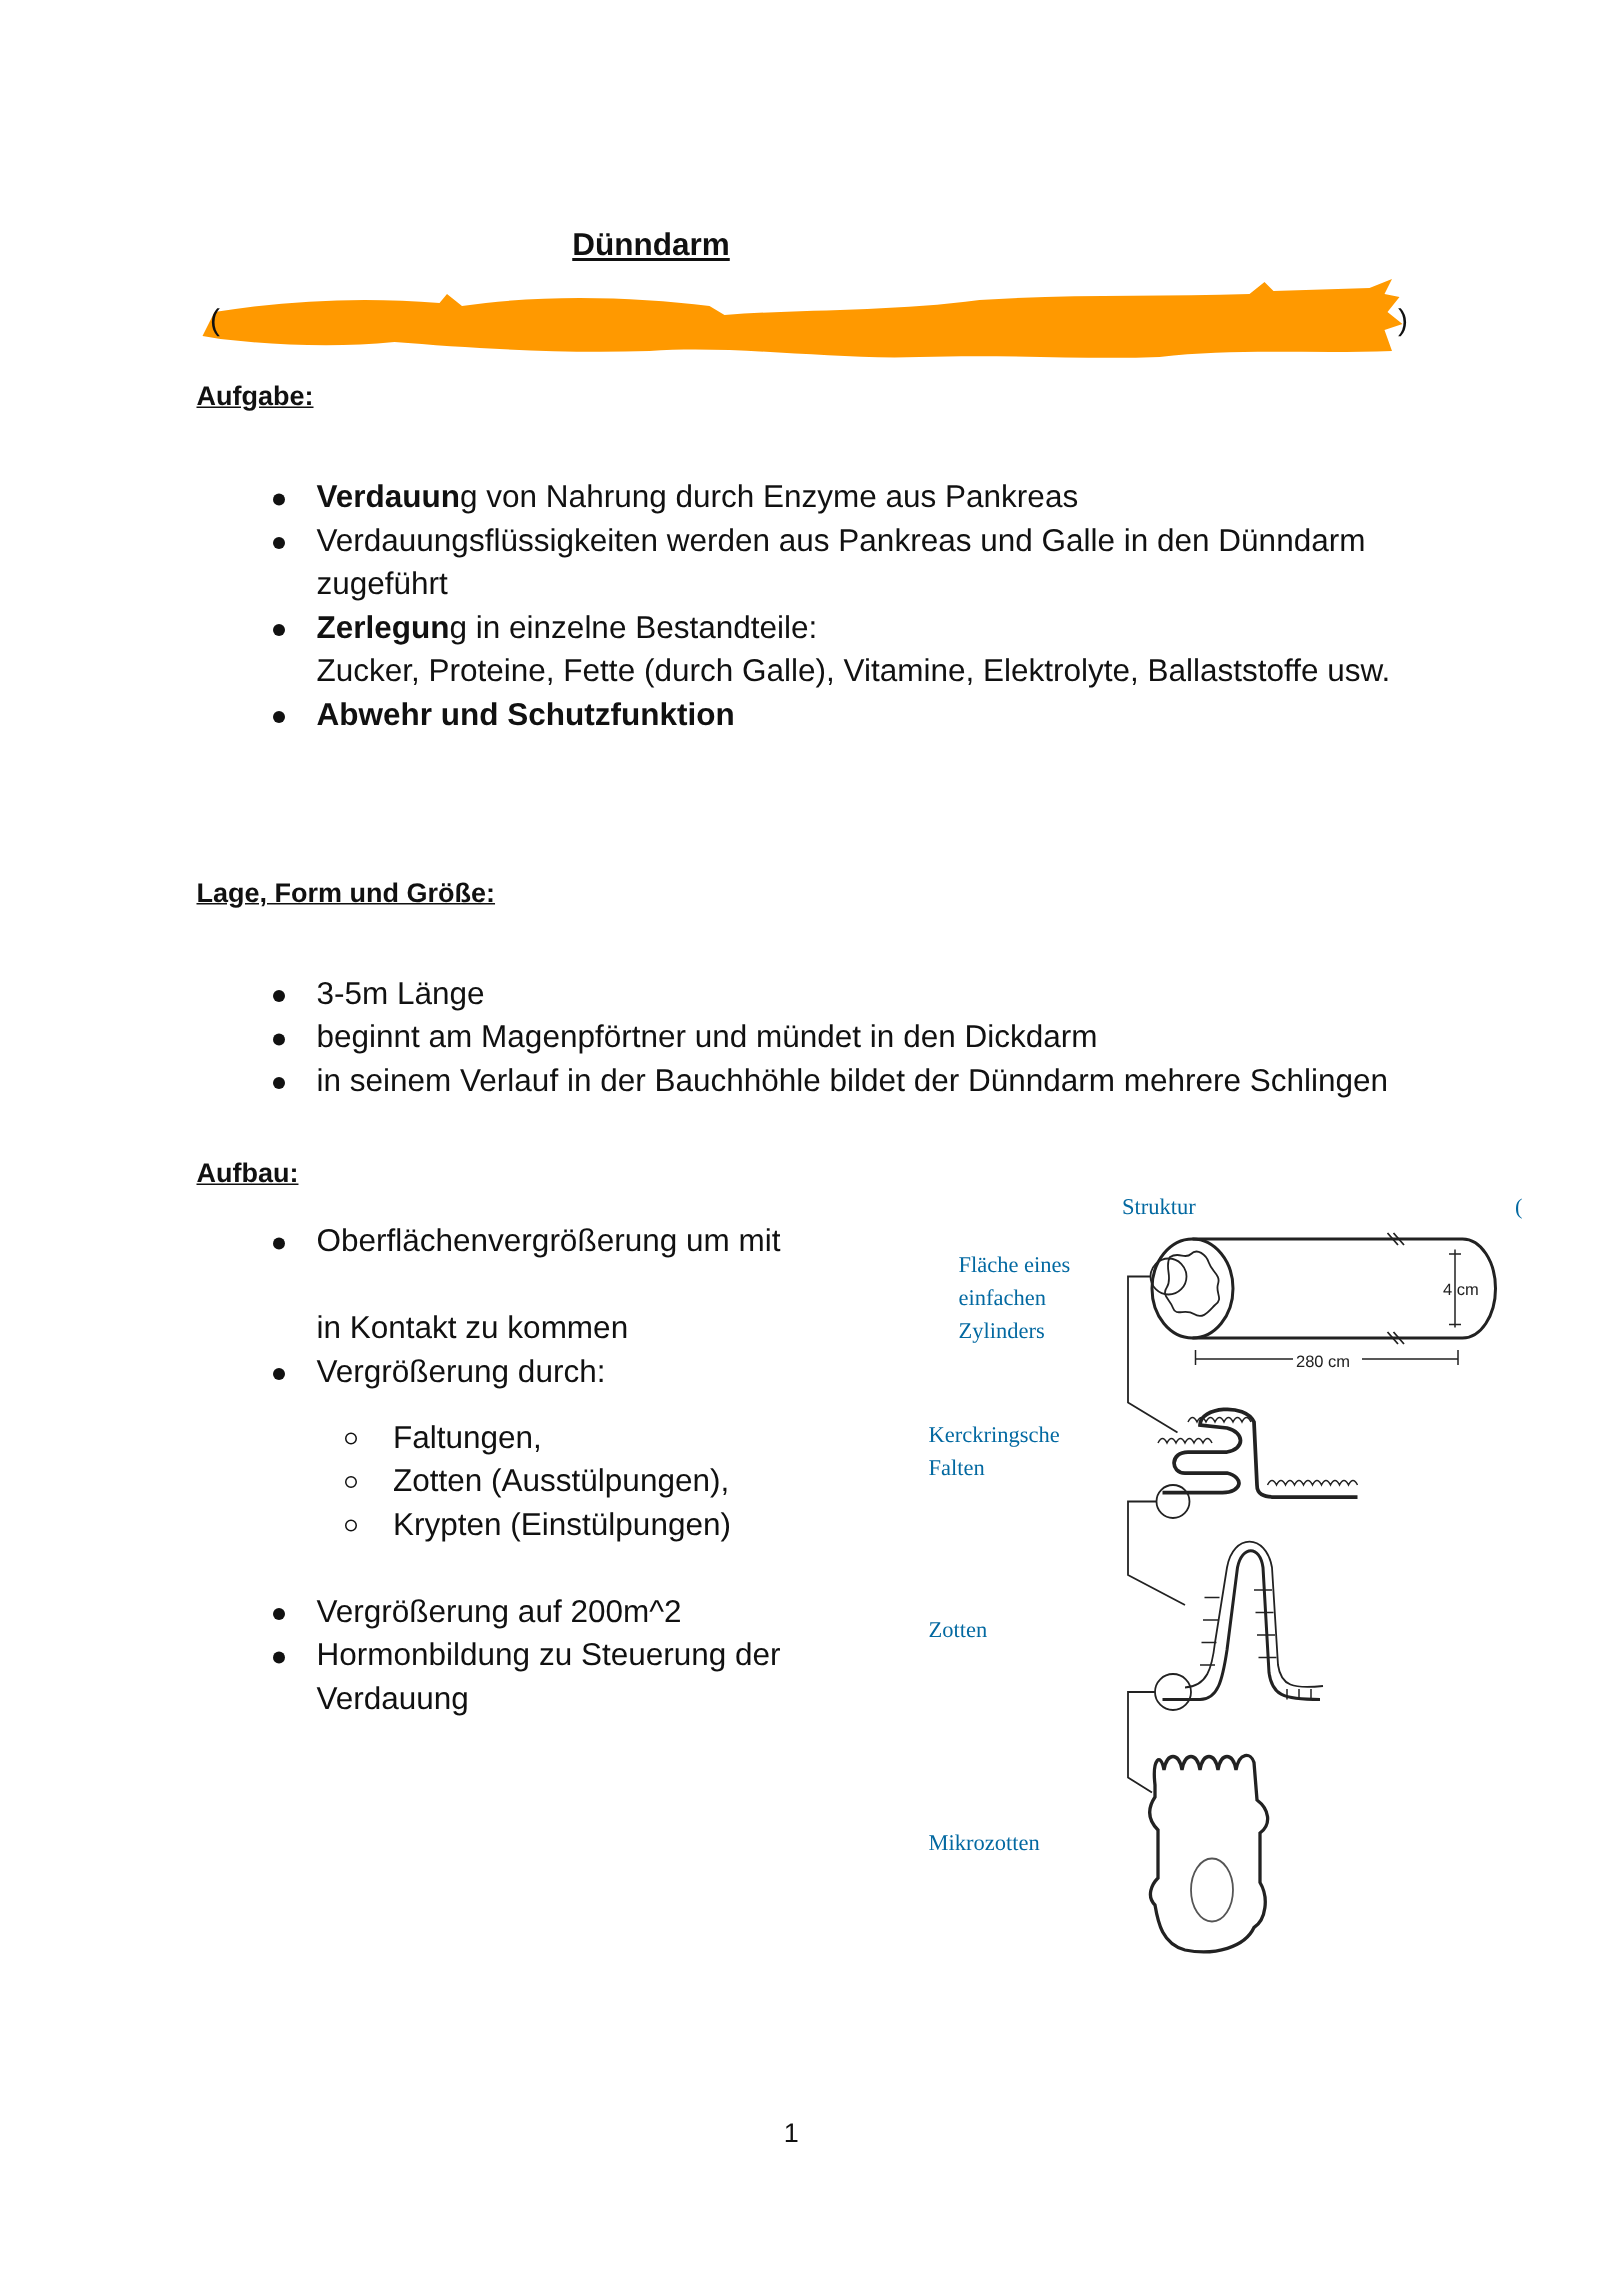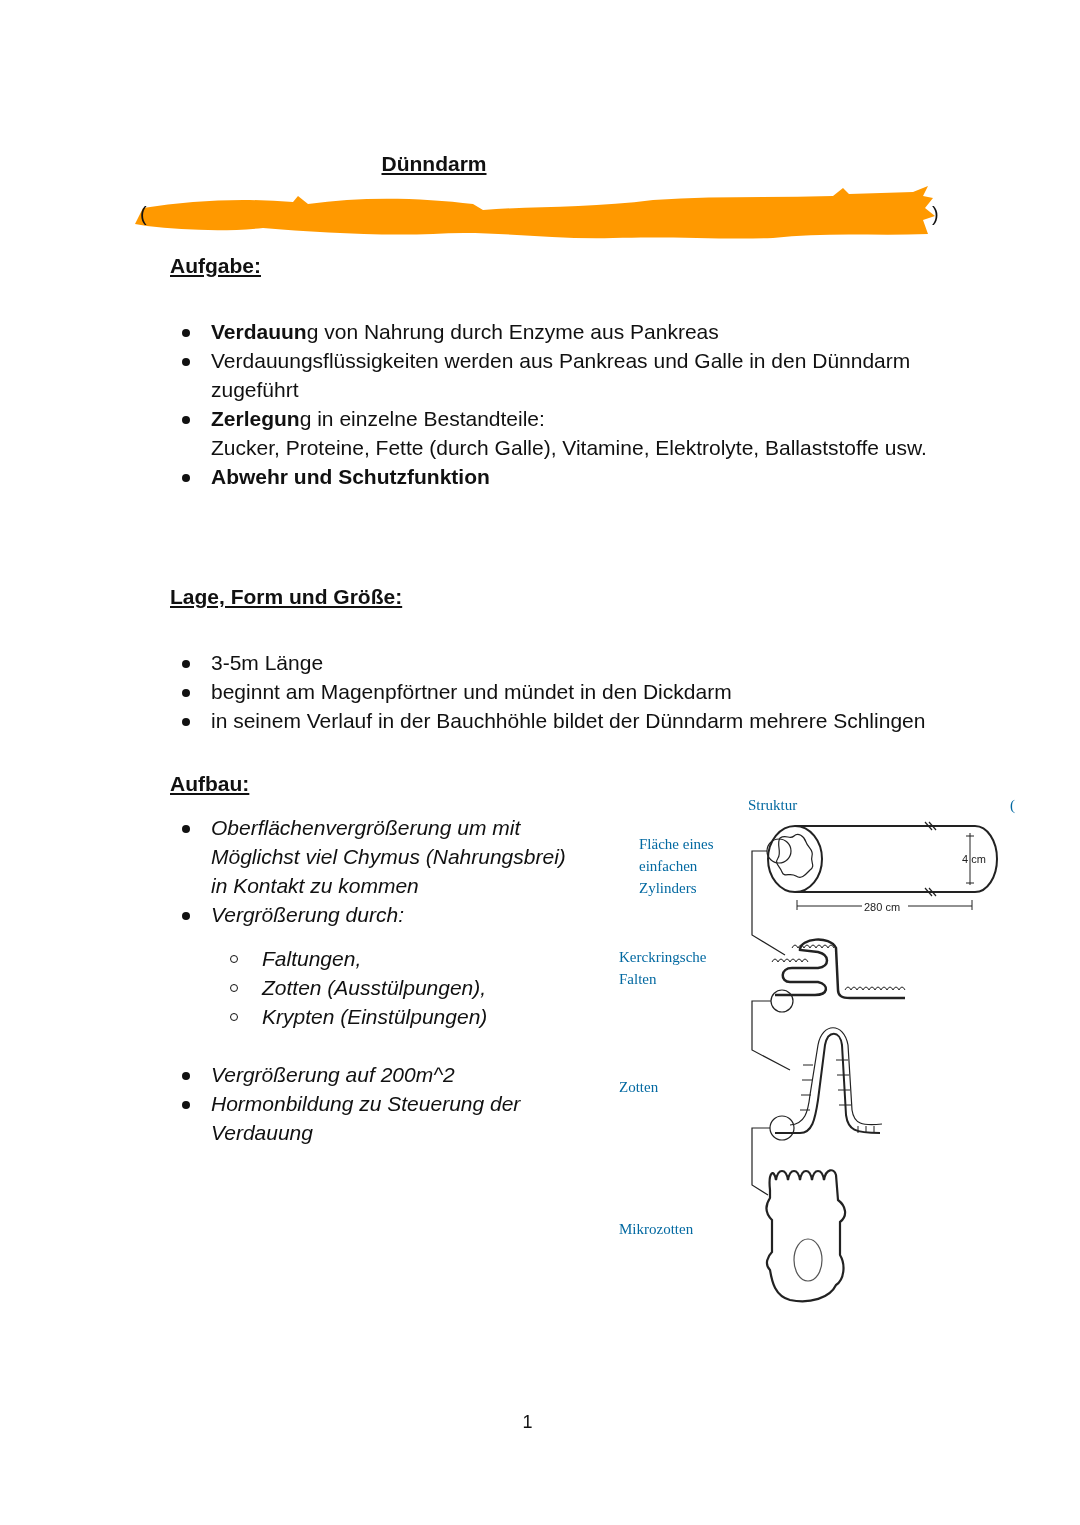--- a/index.html
+++ b/index.html
@@ -3,21 +3,21 @@
 <meta charset="utf-8">
 <style>
   html, body { margin: 0; padding: 0; background: #ffffff; }
   body { width: 1080px; height: 1525px; position: relative; overflow: hidden;
          font-family: "Liberation Sans", sans-serif; color: #111; }
   .abs { position: absolute; }
   .title { left: 0; width: 868px; top: 152px; text-align: center; font-size: 21px;
            font-weight: bold; text-decoration: underline; }
   .redact { left: 133px; top: 186px; width: 810px; height: 58px; }
   .paren { font-size: 20px; color: #111; }
-  .h { font-size: 21px; font-weight: bold; text-decoration: underline; left: 131px; margin-left: 39px; }
+  .h { font-size: 18px; font-weight: bold; text-decoration: underline; left: 131px; }
   ul.bul { list-style: none; margin: 15px; padding: 0; }
   ul.bul li { position: relative; font-size: 21px; line-height: 29px; padding-left: 65px; }
   ul.bul li::before { content: ""; position: absolute; left: 36px; top: 12px; width: 8px; height: 8px;
                       border-radius: 50%; background: #111; }
   ul.sub { list-style: none; margin: 0; padding: 0; }
   ul.sub li { position: relative; font-size: 21px; line-height: 29px; padding-left: 131px; }
   ul.sub li::before { content: ""; position: absolute; left: 99px; top: 11px; width: 6px; height: 6px;
                       border-radius: 50%; border: 1.5px solid #111; background: #fff; }
   b { font-weight: bold; }
   .dlabel { font-family: "Liberation Serif", serif; font-size: 15px; line-height: 22px; color: #0369a1; }
@@ -45,23 +45,23 @@
 </ul>
 
 <div class="abs h" style="top:585px;">Lage, Form und Größe:</div>
 <ul class="abs bul" style="left:131px;top:633px;width:900px;">
   <li>3-5m Länge</li>
   <li>beginnt am Magenpförtner und mündet in den Dickdarm</li>
   <li>in seinem Verlauf in der Bauchhöhle bildet der Dünndarm mehrere Schlingen</li>
 </ul>
 
 <div class="abs h" style="top:772px;">Aufbau:</div>
-<div class="abs" style="left:131px;top:798px;width:470px;font-style:italic;">
+<div class="abs" style="left:131px;top:798px;width:470px;">
   <ul class="bul">
-    <li><span>Oberflächenvergrößerung um mit</span><br><span>Möglichst viel Chymus (Nahrungsbrei)</span><br><span>in Kontakt zu kommen</span></li>
+    <li><span>Oberflächenvergrößerung um mit</span><br><br><span>in Kontakt zu kommen</span></li>
     <li><span>Vergrößerung durch:</span></li>
   </ul>
   <ul class="sub">
     <li><span>Faltungen,</span></li>
     <li><span>Zotten (Ausstülpungen),</span></li>
     <li><span>Krypten (Einstülpungen)</span></li>
   </ul>
   <ul class="bul" style="margin-top:29px;">
     <li><span>Vergrößerung auf 200m^2</span></li>
     <li><span>Hormonbildung zu Steuerung der</span><br><span>Verdauung</span></li>

